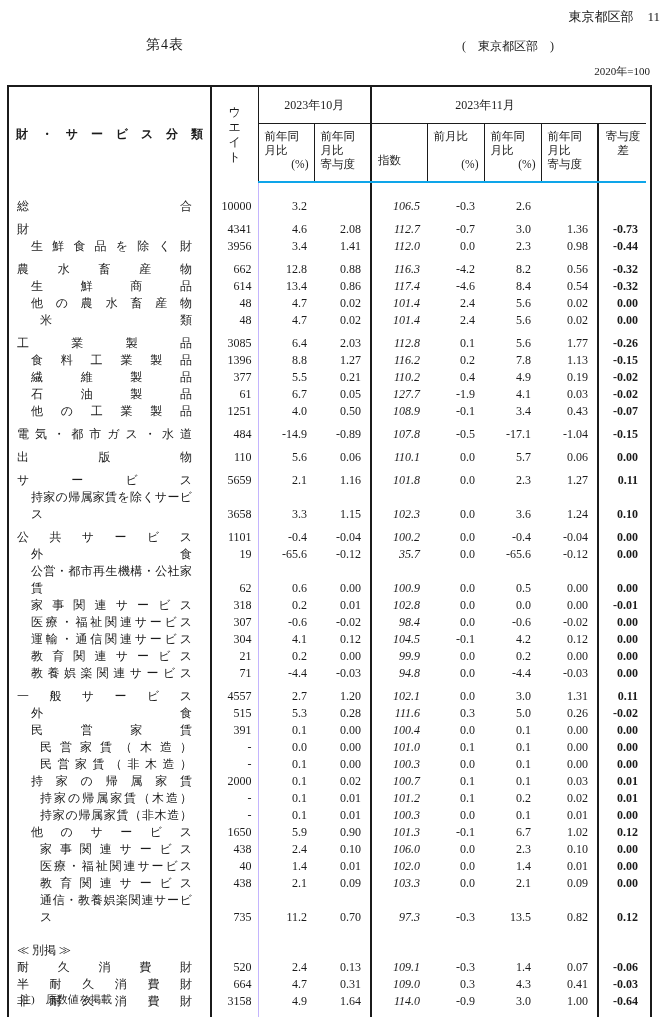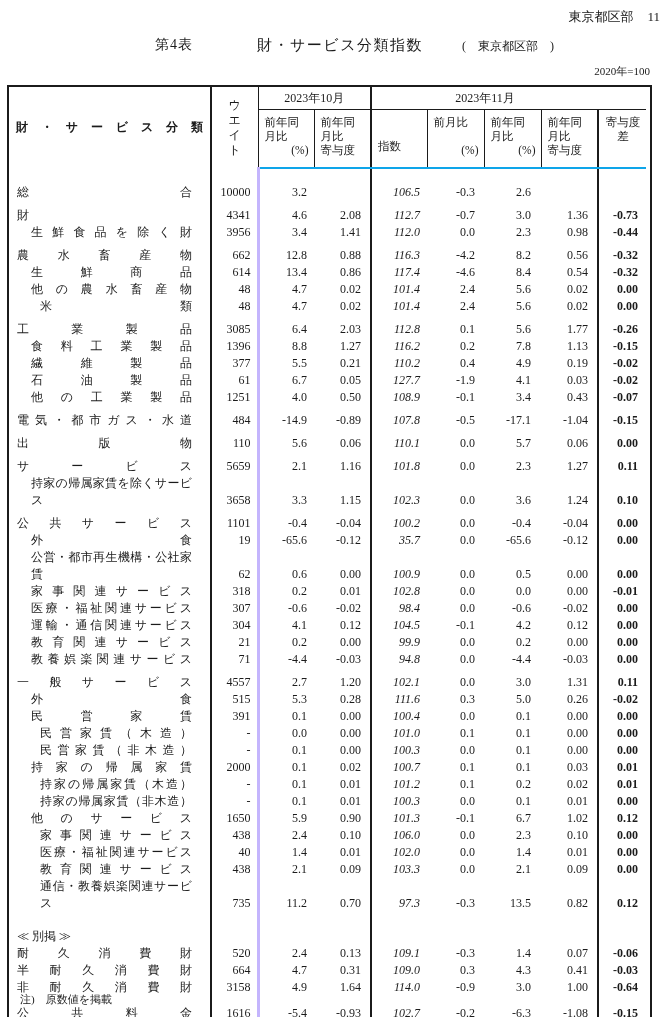--- a/index.html
+++ b/index.html
@@ -4,34 +4,34 @@
 <style>
   html,body { margin:0; padding:0; background:#ffffff; }
   .page {
     position:relative; width:670px; height:1017px; background:#ffffff;
     font-family:"Liberation Serif","DejaVu Serif",serif; color:#1b1b1b;
     overflow:hidden;
   }
   .corner { position:absolute; top:8px; right:10px; font-size:13px; }
   .corner .pgno { margin-left:14px; }
   .title-row { position:absolute; top:36px; left:0; width:100%; height:20px; }
-  .tno  { position:absolute; left:155px; font-size:14px; letter-spacing:1px; }
+  .tno  { position:absolute; left:146px; font-size:14px; letter-spacing:1px; }
   .ttl  { position:absolute; left:257px; font-size:15px; letter-spacing:1.5px; }
   .tarea{ position:absolute; left:462px; top:2px; font-size:12px; }
   .basenote { position:absolute; top:64px; right:20px; font-size:11px; }
   .footnote { position:absolute; top:992px; left:20px; font-size:11px; }
 
   .tablewrap { position:absolute; left:7px; top:85px; width:641px; border:2px solid #1b1b1b; }
   table { border-collapse:collapse; table-layout:fixed; width:637px; }
   col.cw0{width:202px} col.cw1{width:47px} col.cw2{width:56px} col.cw3{width:57px}
   col.cw4{width:56px} col.cw5{width:57px} col.cw6{width:57px} col.cw7{width:57px} col.cw8{width:48px}
 
   th { font-weight:normal; padding:0; }
   
-  .grp-row th.grp { height:22px; line-height:22px; text-align:center; font-size:12px; border-bottom:1px solid #1b1b1b; }
+  .grp-row th.grp { height:36px; line-height:22px; text-align:center; font-size:12px; border-bottom:1px solid #1b1b1b; }
   .grp-oct { border-right:2px solid #1b1b1b; }
   .cls-h { border-right:2px solid #1b1b1b; vertical-align:middle;font-weight:bold; }
   .cls-h-text { text-align:justify; text-align-last:justify; padding:0 7px; font-size:12px; }
   .w-h { border-right:1px solid #1b1b1b; vertical-align:middle; text-align:center; }
   .vert span { display:block; line-height:15px; font-size:12px; }
   .sub-row th { border-bottom:2px solid #0ea5e9; vertical-align:top; font-size:11.5px; text-align:left; padding:5px 5px 4px 6px; height:48px; }
   .sub-row th div { height:14px; line-height:14px; }
   .sub-row th div.r { text-align:right; }
   .sub-row th div.ctr { text-align:left;margin-top:24px; }
   .s-a,.s-i,.s-m,.s-y { border-right:1px solid #1b1b1b; }
@@ -40,21 +40,21 @@
   .diff-h div { text-align:center; }
 
   
   td { padding:0; line-height:17px; font-size:12px; vertical-align:bottom; }
   td.cls { text-align:justify; text-align-last:justify; padding-right:18px; border-right:2px solid #1b1b1b; }
   td.ind0 { padding-left:8px; }
   td.ind1 { padding-left:22px; }
   td.ind2 { padding-left:31px; }
   td.plain { text-align:right; text-align-last:left; }
   td.num { text-align:right; }
-  td.c-w { padding-right:6px; border-right:3px solid #c4b5fd; }
+  td.c-w { padding-right:6px; border-right:1px solid #c4b5fd; }
   td.c-a { padding-right:7px; }
   td.c-b { padding-right:9px; border-right:2px solid #1b1b1b; }
   td.c-i { padding-right:7px;font-style:italic; }
   td.c-m { padding-right:9px; }
   td.c-y { padding-right:10px; }
   td.c-c { padding-right:9px; border-right:2px solid #1b1b1b; }
   td.c-d { padding-right:8px;font-weight:bold; }
   tr.g-top td { padding-top:15px; }
   tr.g-sm  td { padding-top:6px; }
   tr.g-md  td { padding-top:9px; }
@@ -65,21 +65,20 @@
 <body>
 
 <div class="page">
 
   <div class="corner">
     <span>東京都区部</span><span class="pgno">11</span>
   </div>
 
   <div class="title-row">
     <span class="tno">第4表</span>
-    <span class="ttl">財・サービス分類指数</span>
     <span class="tarea">(　東京都区部　)</span>
   </div>
 
   <div class="basenote">2020年=100</div>
 
   <div class="tablewrap">
     <table>
       <colgroup>
         <col class="cw0">
           <col class="cw1">

